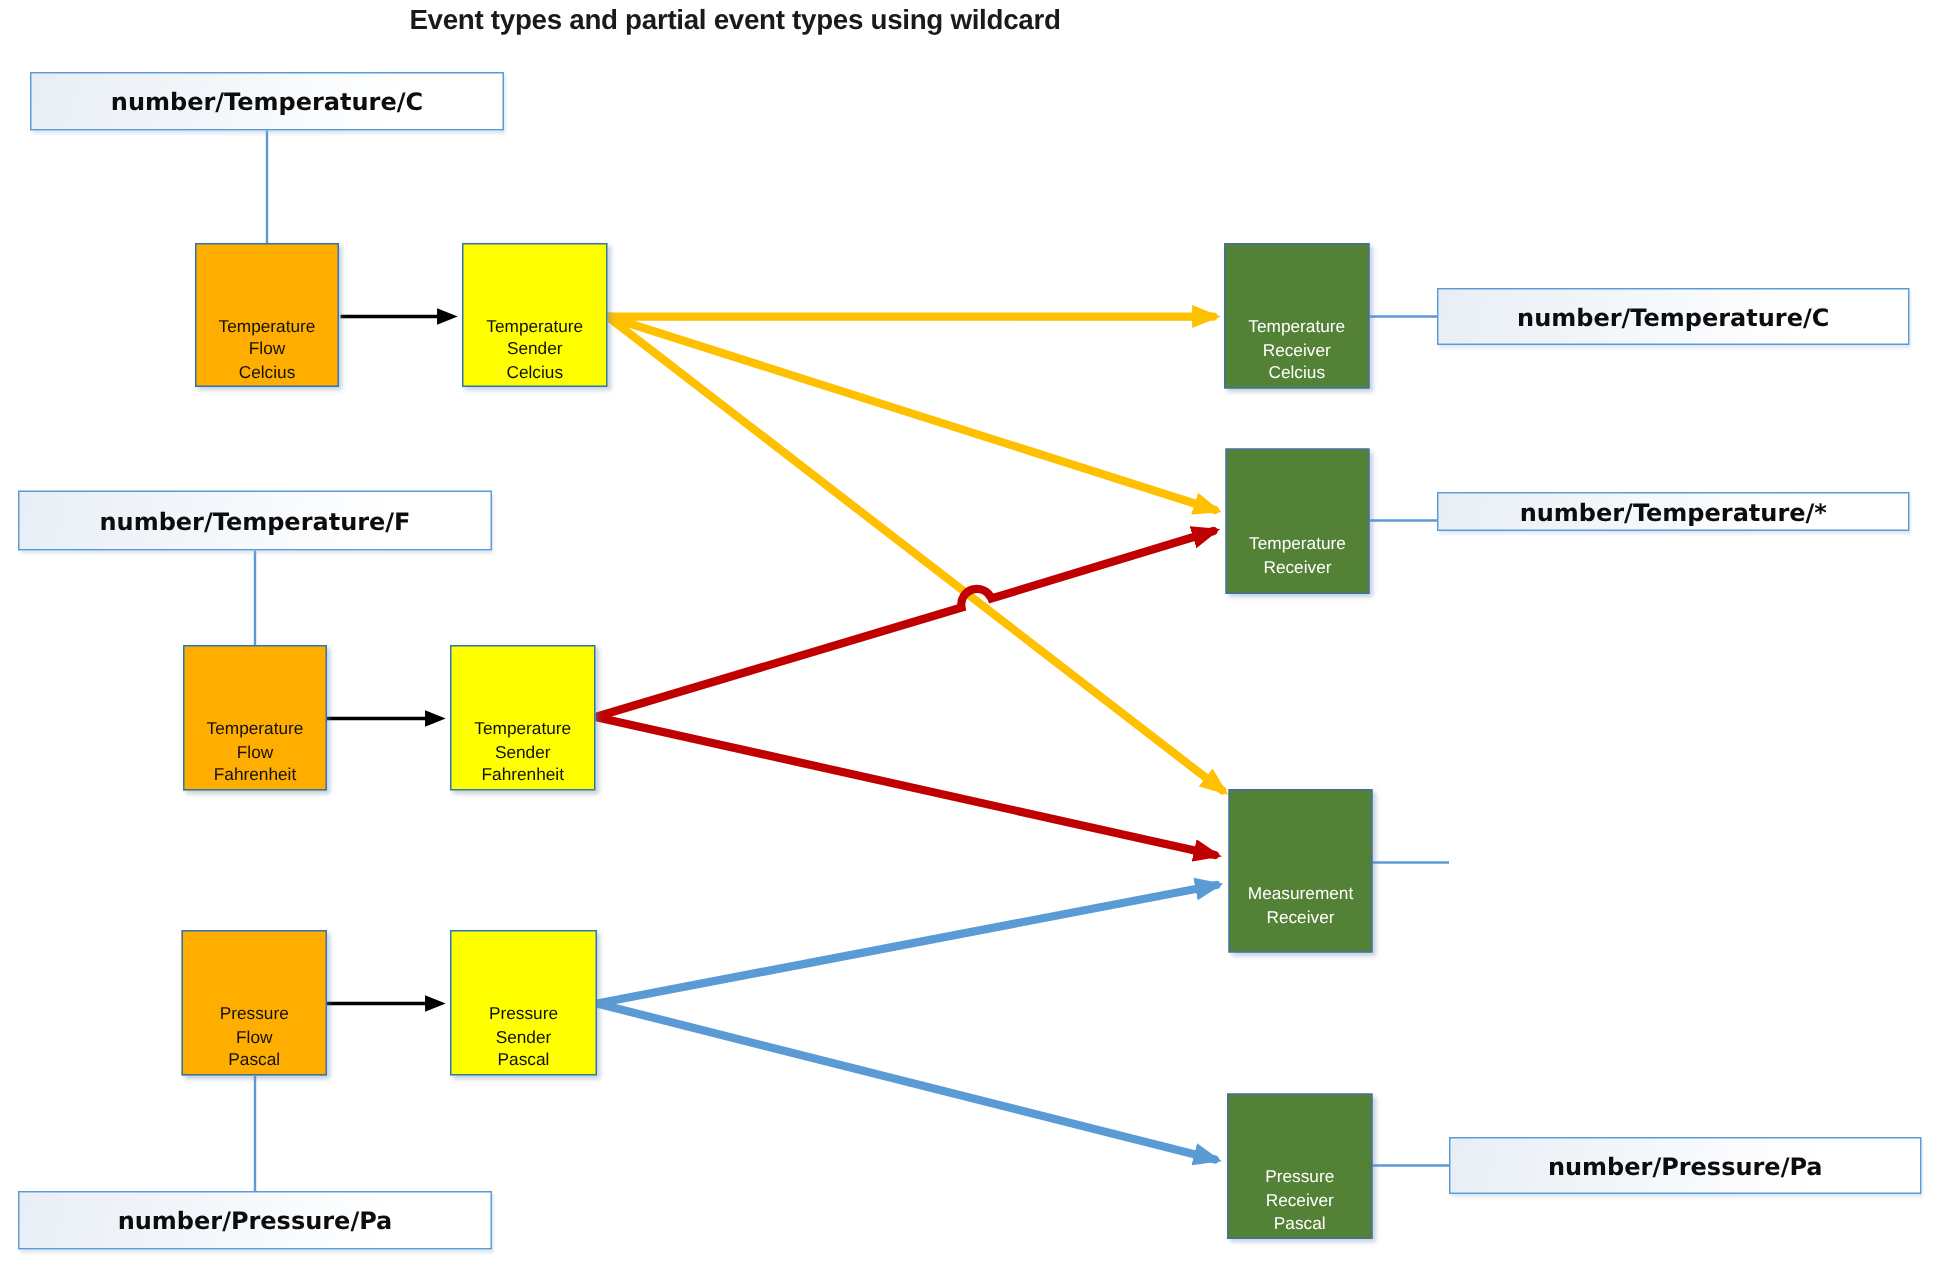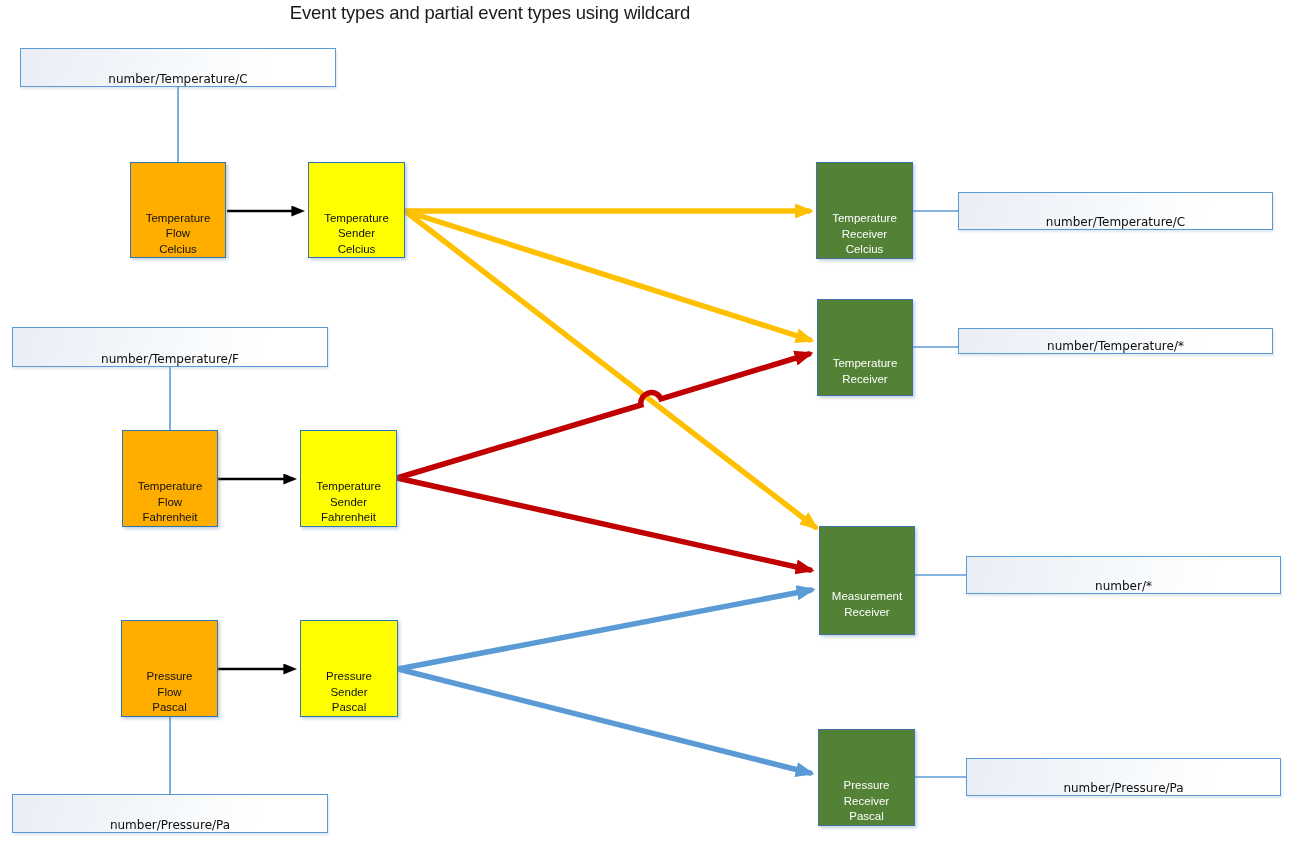--- a/index.html
+++ b/index.html
@@ -6,46 +6,47 @@
   #canvas{
     position:relative;
     width:1297px;height:849px;
     background:#ffffff;
     overflow:hidden;
     font-family:"Liberation Sans",sans-serif;
   }
   #diagram-title{
     position:absolute;left:130px;top:2px;width:720px;
     text-align:center;
-    font-size:18.5px;font-weight:normal;color:#1a1a1a;
+    font-size:18.5px;font-weight:bold;color:#1a1a1a;
     letter-spacing:-0.2px;
   }
   
   .node{
     position:absolute;
     display:flex;align-items:center;justify-content:center;
     text-align:center;
     box-sizing:border-box;
     font-size:11.5px;line-height:1.35;color:#111;
     box-shadow:2px 2px 3px rgba(110,140,175,.40);
   }
   .node span{white-space:pre-line;margin-top:48px;}
   .node.flow{background:var(--flow-fill);border:1.6px solid var(--node-border);}
   .node.sender{background:var(--sender-fill);border:1.6px solid var(--node-border);}
   .node.receiver{background:var(--receiver-fill);border:1.6px solid var(--receiver-border);color:#fff;}
   
   .etype{
     position:absolute;
-    display:flex;align-items:flex-end;justify-content:center;
+    display:flex;align-items:center;justify-content:center;
     box-sizing:border-box;
     border:1.4px solid var(--label-border);
     background:linear-gradient(105deg,#e9eef6 0%,#f3f7fb 40%,#ffffff 78%);
     font-family:"DejaVu Sans",sans-serif;
-    font-size:12px;color:#0d0d0d;
+    font-size:16px;color:#0d0d0d;
     box-shadow:1px 2px 2px rgba(150,175,205,.30);
+    font-weight:bold;
   }
   
   #edges{position:absolute;left:0;top:0;pointer-events:none;}
   .edge-black{stroke:var(--arrow-black);stroke-width:2.3;fill:none;}
   .edge-amber{stroke:var(--arrow-amber);stroke-width:5.5;fill:none;stroke-linecap:round;}
   .edge-red{stroke:var(--arrow-red);stroke-width:5.5;fill:none;stroke-linecap:round;}
   .edge-blue{stroke:var(--arrow-blue);stroke-width:5.5;fill:none;stroke-linecap:round;}
   .connector{stroke:var(--connector-blue);stroke-width:1.6;fill:none;}
   .head-black{fill:var(--arrow-black);}
   .head-amber{fill:var(--arrow-amber);}
@@ -107,23 +108,20 @@
   <div class="etype" style="left:12px;top:794px;width:316px;height:39px">
     <span>number/Pressure/Pa</span>
   </div>
 
   <div class="etype" style="left:958px;top:192px;width:315px;height:38px">
     <span>number/Temperature/C</span>
   </div>
   <div class="etype" style="left:958px;top:328px;width:315px;height:26px">
     <span>number/Temperature/*</span>
   </div>
-  <div class="etype" style="left:966px;top:556px;width:315px;height:38px">
-    <span>number/*</span>
-  </div>
   <div class="etype" style="left:966px;top:758px;width:315px;height:38px">
     <span>number/Pressure/Pa</span>
   </div>
 
   <div class="node flow" style="left:130px;top:162px;width:96px;height:96px">
     <span>Temperature
 Flow
 Celcius</span>
   </div>
   <div class="node flow" style="left:122px;top:430px;width:96px;height:97px">

